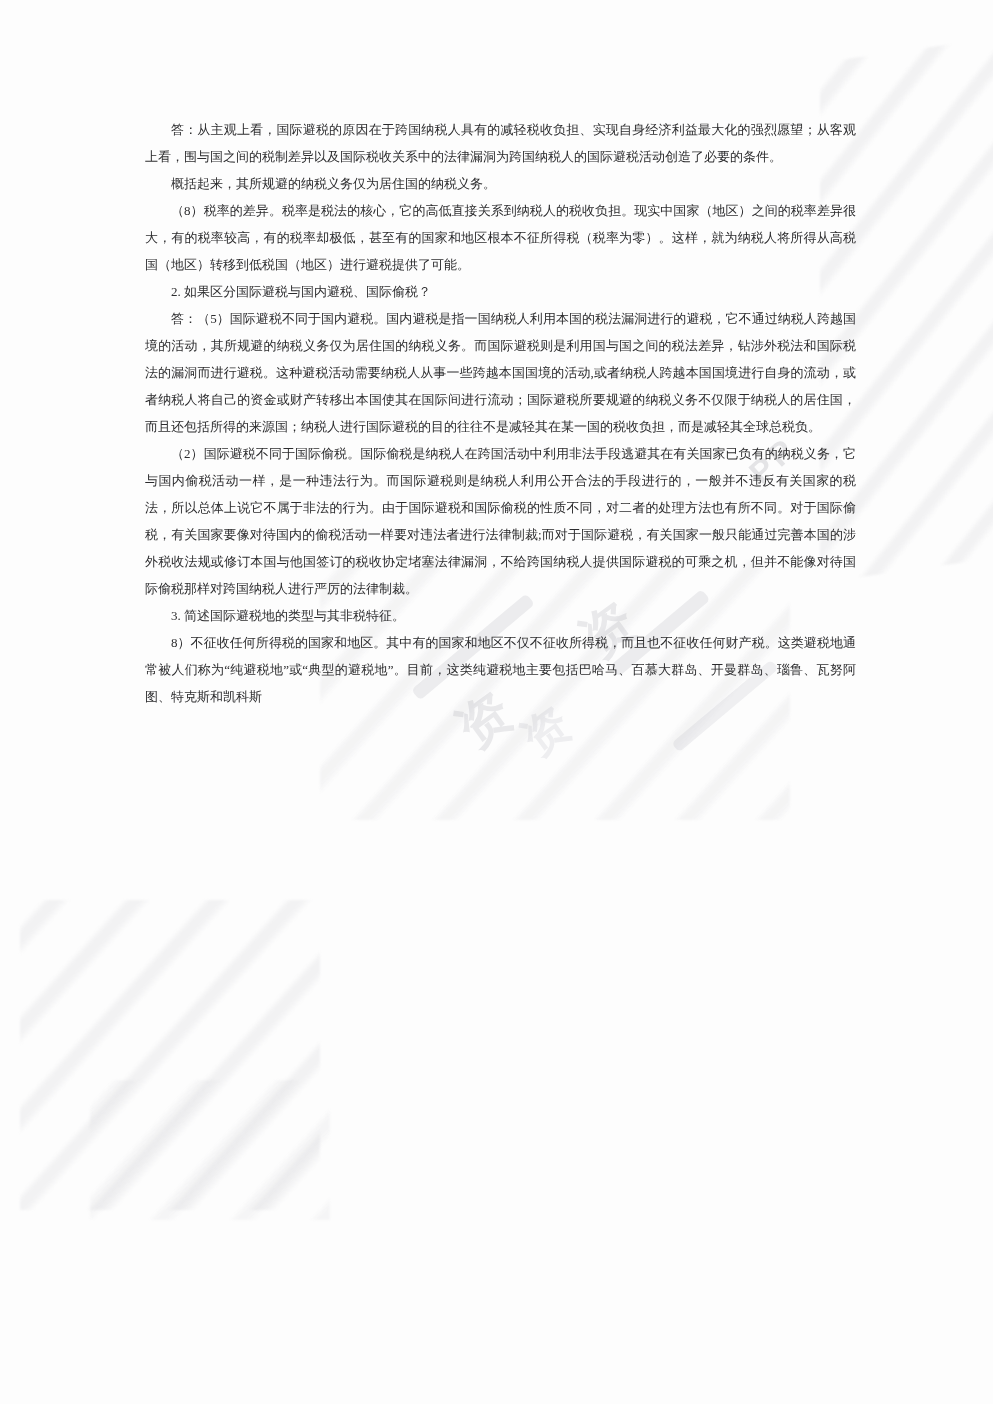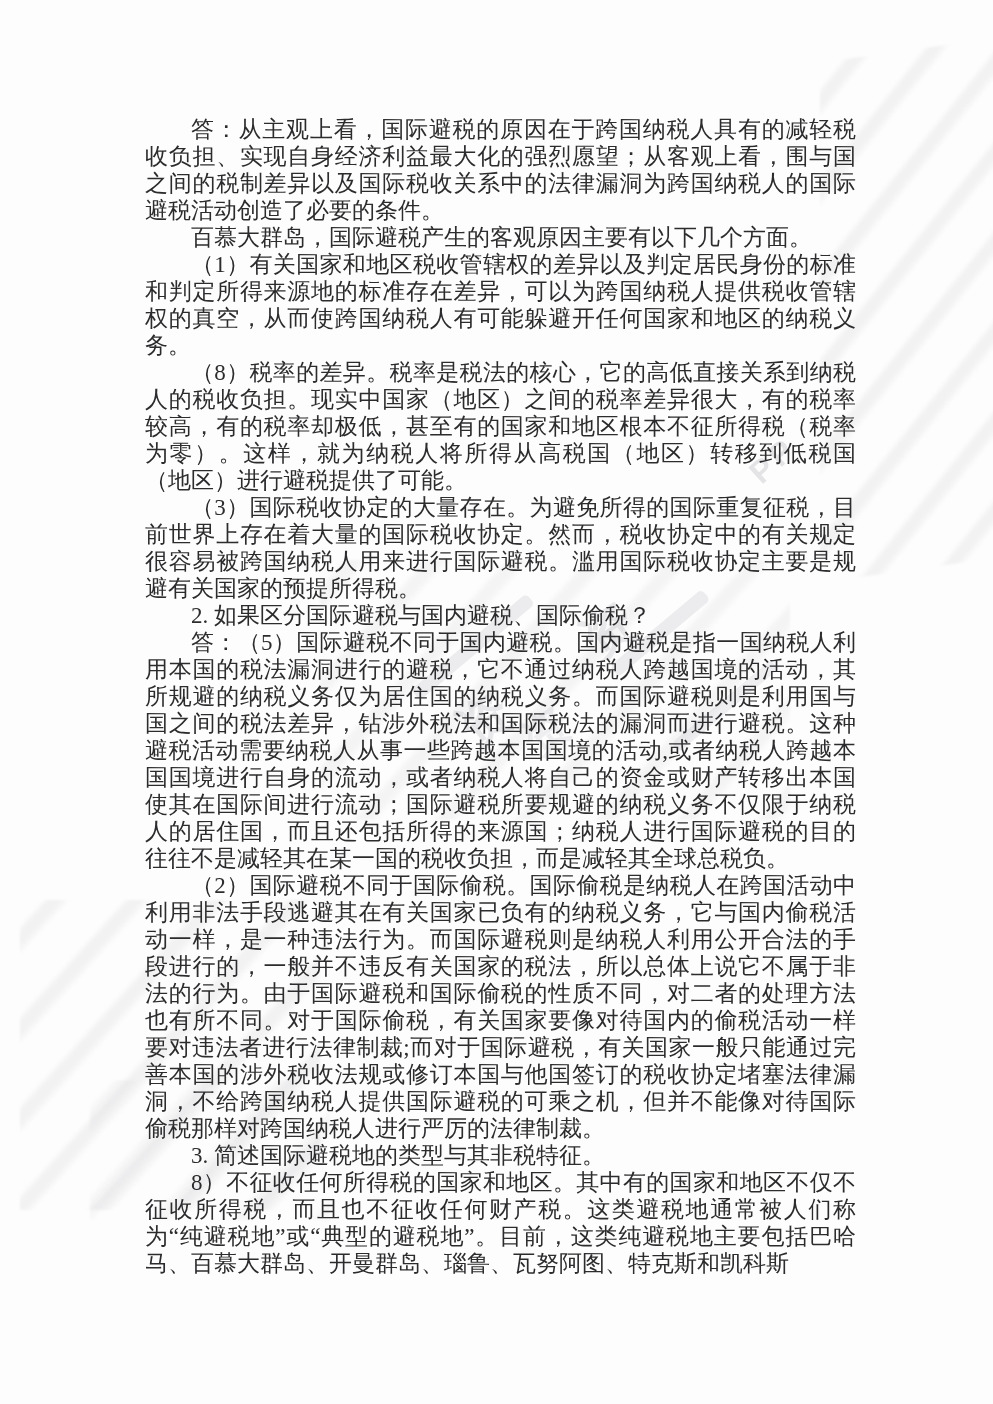--- a/index.html
+++ b/index.html
@@ -86,21 +86,21 @@
   }
 
   
   .content {
     position: absolute;
     left: 145px;
     top: 116px;
     width: 711px;
     z-index: 1;
     color: #2c2c2e;
-    font-size: 23px;
+    font-size: 13px;
     line-height: 27px;
     text-align: justify;
   }
   .content p {
     margin: 0;
     text-indent: 2em;
   }
   .content p.q2-gap { }
   .content p.q3-gap { }
 </style>
@@ -117,24 +117,22 @@
     <i class="wm-bar b1"></i>
     <i class="wm-bar b2"></i>
     <i class="wm-bar b3"></i>
     <div class="wm-center-text">资  资</div>
     <div class="wm-center-text-2">资</div>
     <div class="wm-letters">PP</div>
   </div>
 
   <div class="content">
     <p>答：从主观上看，国际避税的原因在于跨国纳税人具有的减轻税收负担、实现自身经济利益最大化的强烈愿望；从客观上看，围与国之间的税制差异以及国际税收关系中的法律漏洞为跨国纳税人的国际避税活动创造了必要的条件。</p>
-    <p>百慕大群岛，国际避税产生的客观原因主要有以下几个方面。</p>
-    <p>（1）有关国家和地区税收管辖权的差异以及判定居民身份的标准和判定所得来源地的标准存在差异，可以为跨国纳税人提供税收管辖权的真空，从而使跨国纳税人有可能躲避开任何国家和地区的纳税义务。</p>
+    <p>概括起来，其所规避的纳税义务仅为居住国的纳税义务。</p>
     <p>（8）税率的差异。税率是税法的核心，它的高低直接关系到纳税人的税收负担。现实中国家（地区）之间的税率差异很大，有的税率较高，有的税率却极低，甚至有的国家和地区根本不征所得税（税率为零）。这样，就为纳税人将所得从高税国（地区）转移到低税国（地区）进行避税提供了可能。</p>
-    <p>（3）国际税收协定的大量存在。为避免所得的国际重复征税，目前世界上存在着大量的国际税收协定。然而，税收协定中的有关规定很容易被跨国纳税人用来进行国际避税。滥用国际税收协定主要是规避有关国家的预提所得税。</p>
 
     <p class="q2-gap">2. 如果区分国际避税与国内避税、国际偷税？</p>
     <p>答：（5）国际避税不同于国内避税。国内避税是指一国纳税人利用本国的税法漏洞进行的避税，它不通过纳税人跨越国境的活动，其所规避的纳税义务仅为居住国的纳税义务。而国际避税则是利用国与国之间的税法差异，钻涉外税法和国际税法的漏洞而进行避税。这种避税活动需要纳税人从事一些跨越本国国境的活动,或者纳税人跨越本国国境进行自身的流动，或者纳税人将自己的资金或财产转移出本国使其在国际间进行流动；国际避税所要规避的纳税义务不仅限于纳税人的居住国，而且还包括所得的来源国；纳税人进行国际避税的目的往往不是减轻其在某一国的税收负担，而是减轻其全球总税负。</p>
     <p>（2）国际避税不同于国际偷税。国际偷税是纳税人在跨国活动中利用非法手段逃避其在有关国家已负有的纳税义务，它与国内偷税活动一样，是一种违法行为。而国际避税则是纳税人利用公开合法的手段进行的，一般并不违反有关国家的税法，所以总体上说它不属于非法的行为。由于国际避税和国际偷税的性质不同，对二者的处理方法也有所不同。对于国际偷税，有关国家要像对待国内的偷税活动一样要对违法者进行法律制裁;而对于国际避税，有关国家一般只能通过完善本国的涉外税收法规或修订本国与他国签订的税收协定堵塞法律漏洞，不给跨国纳税人提供国际避税的可乘之机，但并不能像对待国际偷税那样对跨国纳税人进行严厉的法律制裁。</p>
 
     <p class="q3-gap">3. 简述国际避税地的类型与其非税特征。</p>
     <p>8）不征收任何所得税的国家和地区。其中有的国家和地区不仅不征收所得税，而且也不征收任何财产税。这类避税地通常被人们称为“纯避税地”或“典型的避税地”。目前，这类纯避税地主要包括巴哈马、百慕大群岛、开曼群岛、瑙鲁、瓦努阿图、特克斯和凯科斯</p>
   </div>
 
 </div>

